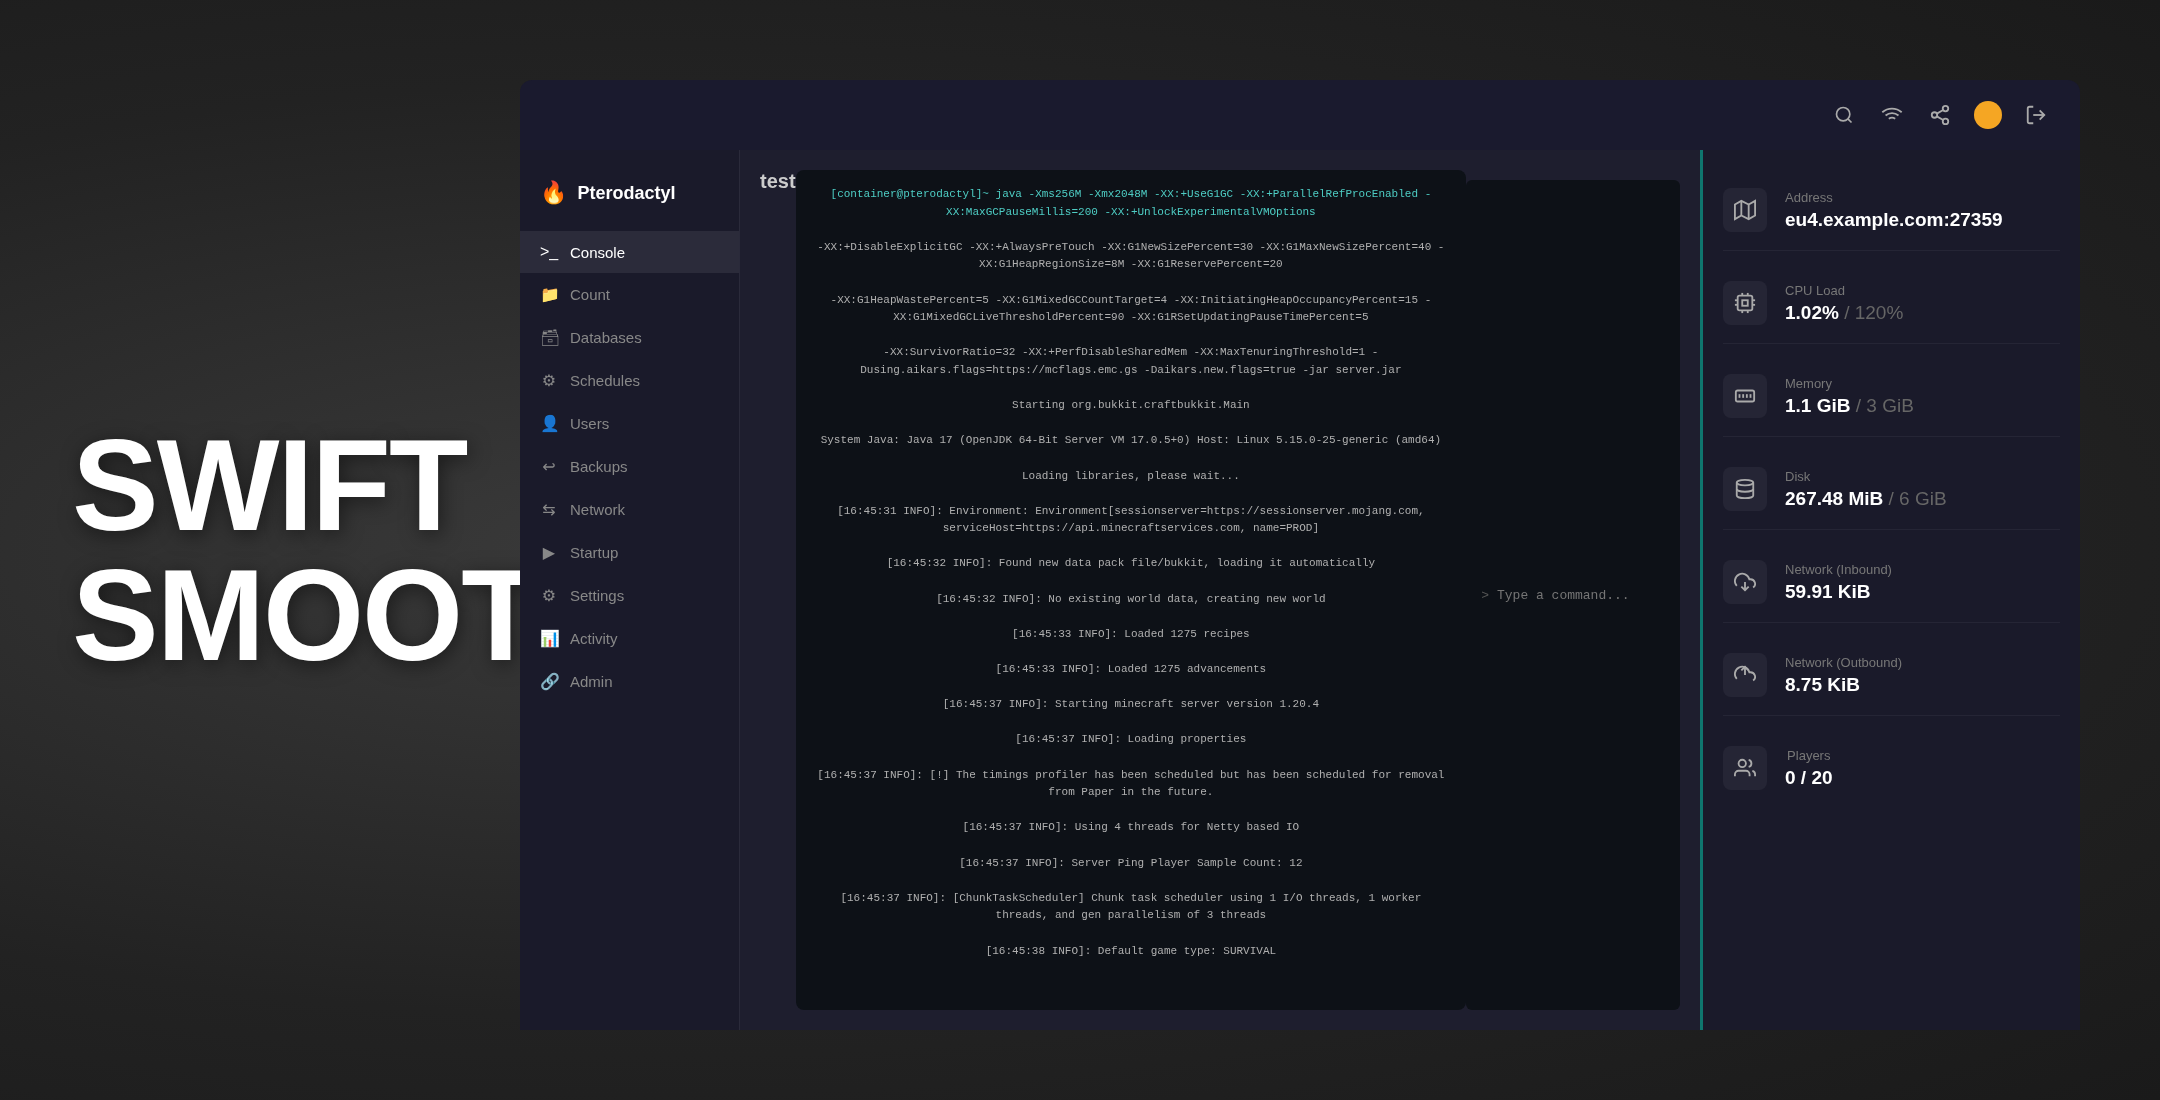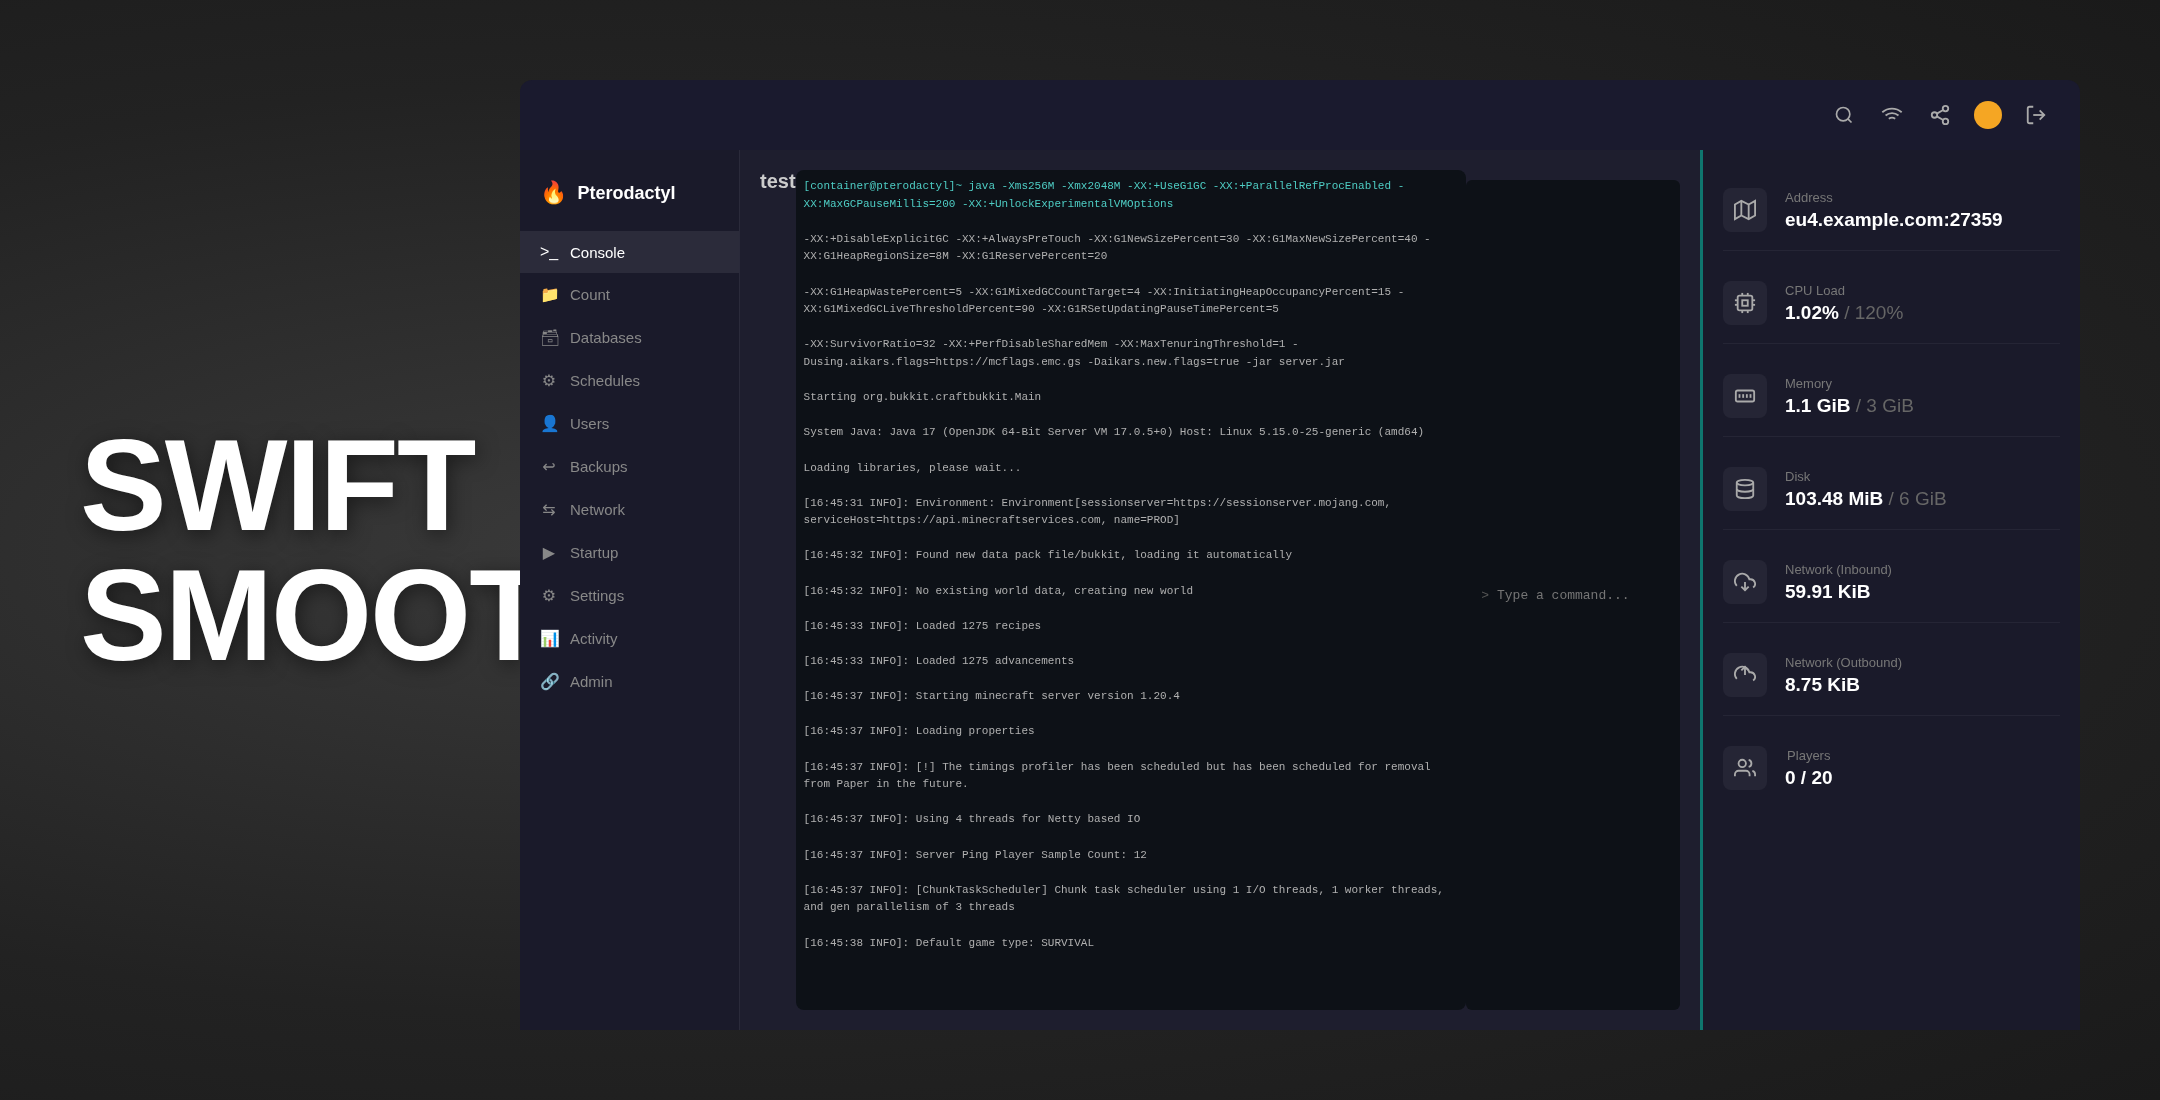--- a/index.html
+++ b/index.html
@@ -15,21 +15,21 @@
     
     .bg-overlay {
       position: absolute;
       inset: 0;
       background: radial-gradient(ellipse at 30% 50%, #3a3a3a 0%, #222222 60%, #1a1a1a 100%);
     }
 
     
     .hero-text {
       position: absolute;
-      left: 80px;
+      left: 72px;
       top: 50%;
       transform: translateY(-50%);
       color: white;
       font-size: 130px;
       font-weight: 900;
       line-height: 1;
       text-transform: uppercase;
       letter-spacing: -2px;
       z-index: 10;
       text-shadow: 2px 4px 20px rgba(0,0,0,0.5);
@@ -175,26 +175,27 @@
       color: #ccc;
       font-size: 20px;
       font-weight: 600;
       margin-bottom: 15px;
     }
 
     .console-output {
       flex: 1;
       background: #0d1117;
       border-radius: 8px;
-      padding: 8px;
+      padding: 16px;
       overflow: hidden;
       font-family: 'Courier New', monospace;
       font-size: 11px;
       line-height: 1.6;
       color: #b0b0b0;
+      text-align: center;
     }
 
     .console-line { display: block; }
 
     .console-input-bar {
       margin-top: 10px;
       background: #0d1117;
       border-radius: 6px;
       padding: 10px 15px;
       display: flex;
@@ -445,21 +446,21 @@
         <div class="stat-icon">
           <svg width="22" height="22" viewBox="0 0 24 24" fill="none" stroke="#aaa" stroke-width="2">
             <ellipse cx="12" cy="5" rx="9" ry="3"></ellipse>
               <path d="M21 12c0 1.66-4 3-9 3s-9-1.34-9-3"></path>
               <path d="M3 5v14c0 1.66 4 3 9 3s9-1.34 9-3V5"></path>
           </svg>
         </div>
         <div class="stat-info">
           <span class="stat-label">Disk</span>
           <span class="stat-value">
-            <span>103.48 MiB</span>
+            <span>267.48 MiB</span>
             <span class="dimmed">/ 6 GiB</span>
           </span>
         </div>
       </div>
 
       <div class="stat-item">
         <div class="stat-icon">
           <svg width="22" height="22" viewBox="0 0 24 24" fill="none" stroke="#aaa" stroke-width="2">
             <polyline points="8 17 12 21 16 17"></polyline>
               <line x1="12" y1="12" x2="12" y2="21"></line>

